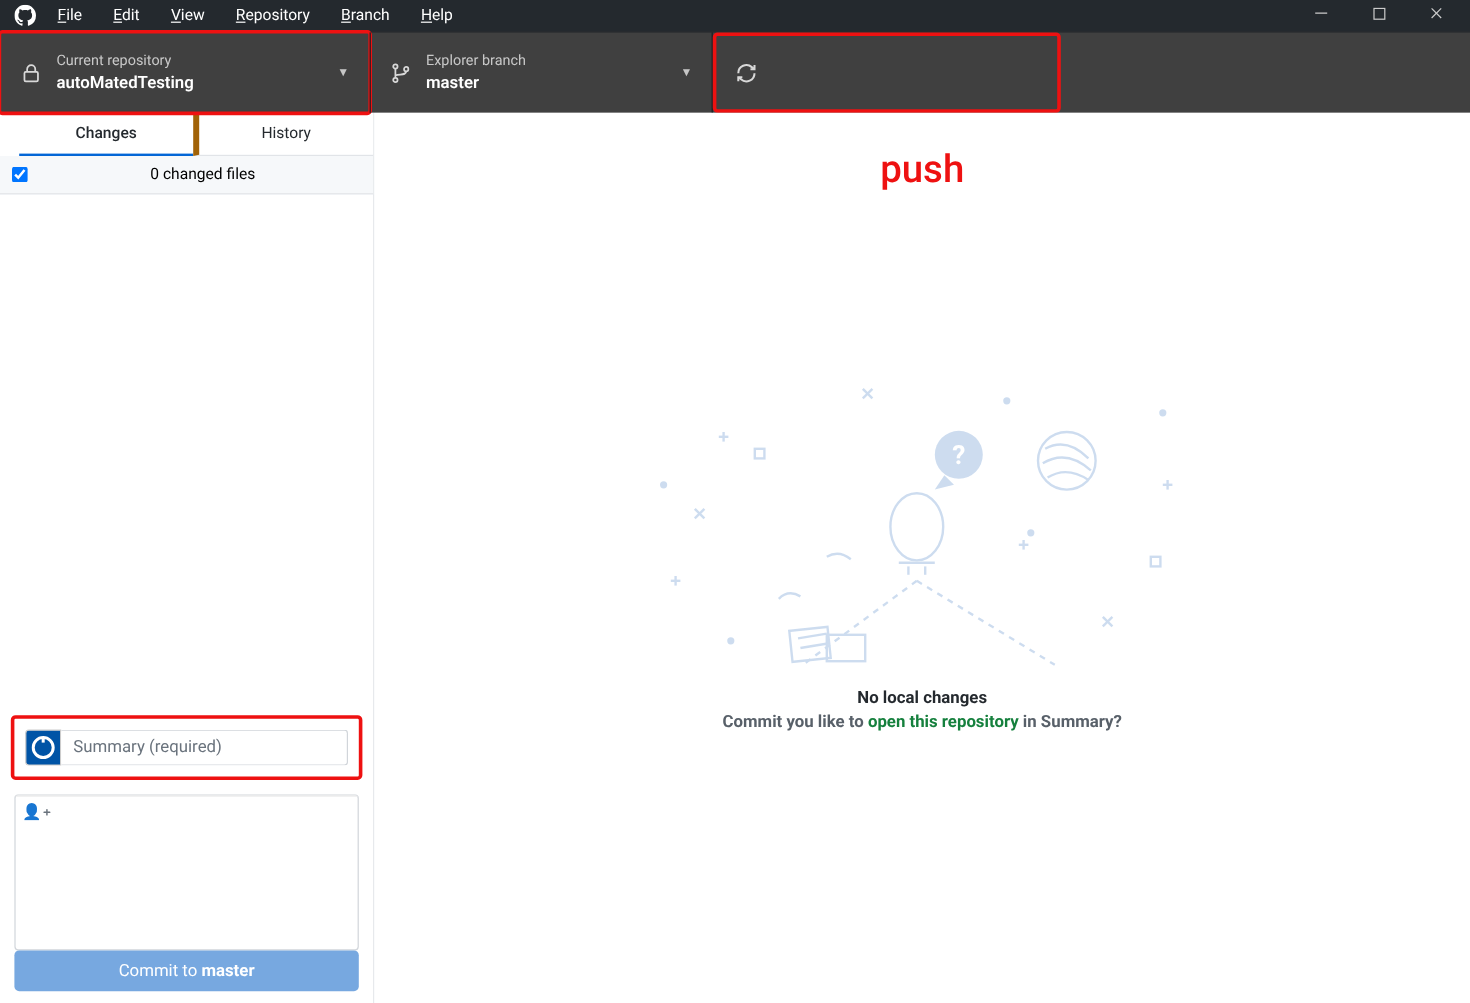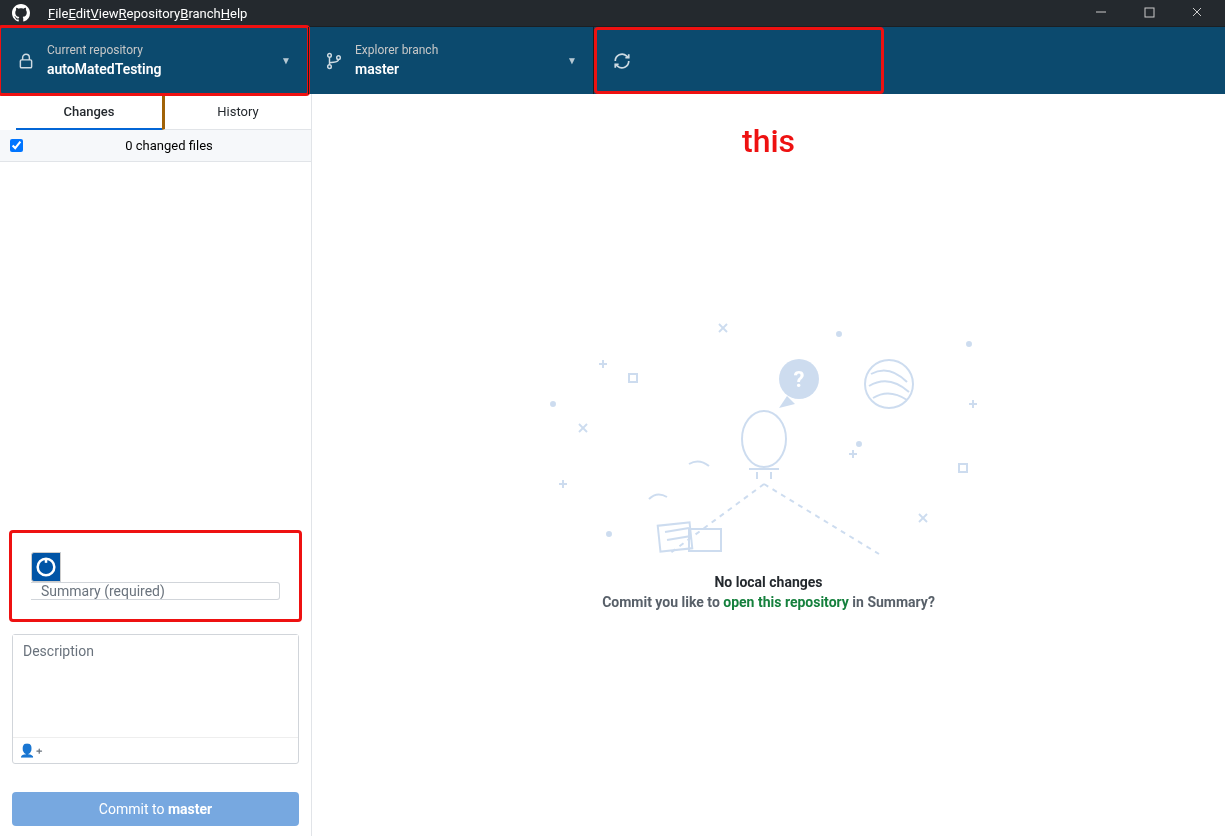--- a/index.html
+++ b/index.html
@@ -1,58 +1,58 @@
 <!DOCTYPE html>
 <html><head>
 <meta charset="utf-8">
 <style>
   * { box-sizing: border-box; margin: 0; padding: 0; font-family: -apple-system, BlinkMacSystemFont, "Segoe UI", Roboto, Helvetica, Arial, sans-serif; }
   html, body { width: 1225px; height: 836px; overflow: hidden; background: #fff; }
   .titlebar { background: #24292e; height: 26px; display: flex; align-items: center; color: #fff; padding: 0 8px; }
   .titlebar .logo { width: 18px; height: 18px; margin-right: 18px; margin-left: 4px; display:flex; align-items:center; }
-  .titlebar .menu { display: flex; font-size: 13px; }
+  .titlebar .menu { display: flex; gap: 26px; font-size: 13px; }
   .titlebar .menu span { cursor: default; }
   .titlebar .menu span u { text-decoration: underline; }
   .titlebar .win-controls { margin-left: auto; display: flex; gap: 24px; padding-right: 8px; color: #aaa; font-size: 14px;}
   .titlebar .win-controls .ctrl { width: 24px; text-align: center; }
   
-  .toolbar { background: #0c4a6e; height: 68px; display: flex; border-top: 1px solid #1b1f23; }
+  .toolbar { background: #404040; height: 68px; display: flex; border-top: 1px solid #1b1f23; }
   .toolbar .tbtn { display: flex; align-items: center; padding: 0 16px; color: #fff; position: relative; cursor: default;}
   .toolbar .tbtn .icon { width: 18px; height: 18px; margin-right: 12px; opacity: .8; display:flex; align-items:center; justify-content:center;}
   .toolbar .tbtn .lbl-s { font-size: 12px; color: #c8c8c8; line-height: 1.2;}
   .toolbar .tbtn .lbl-l { font-size: 14px; font-weight: 600; color: #fff; line-height: 1.2; margin-top:4px;}
   .toolbar .tbtn.repo { width: 312px; border: 3px solid #e11; border-radius: 4px; margin: -2px -2px -2px -2px; }
   .toolbar .tbtn.branch { width: 286px; border-right: 1px solid #1b1f23; border-left: 1px solid #1b1f23; }
   .toolbar .tbtn.fetch { width: 290px; border: 3px solid #e11; border-radius: 4px; }
   .toolbar .caret { margin-left: auto; font-size: 10px; opacity: .7; }
   
   .body { display: flex; height: calc(836px - 26px - 68px); }
   .sidebar { width: 312px; border-right: 1px solid #e1e4e8; display:flex; flex-direction: column; }
   .tabs { display: flex; height: 36px; }
   .tabs .tab { flex:1; display:flex; align-items:center; justify-content:center; font-size: 13px; color: #24292e; border-bottom: 1px solid #e1e4e8; cursor:default;}
   .tabs .tab.active { border-bottom: 2px solid #0366d6; font-weight: 500; margin-left: 16px;}
   .tabs .tab:not(.active){ background:#fff; }
-  .tabs .tab + .tab { border-left: 3px solid #a16207; }
+  .tabs .tab + .tab { border-left: 5px solid #a16207; }
   .changes-header { height: 32px; display:flex; align-items:center; padding: 0 10px; border-bottom: 1px solid #e1e4e8; font-size:13px; background:#f6f8fa;}
   .changes-header input { margin-right: 40px; }
   .changes-header .txt { flex:1; text-align:center; margin-left:-26px;}
   .changes-list { flex:1; }
   
   .commit-box { padding: 10px 12px; }
-  .summary-row { display:flex; align-items:stretch; border:3px solid #e11; border-radius:4px; padding:19px; margin:-3px; margin-bottom: 12px; flex-direction: column;}
+  .summary-row { display:flex; align-items:stretch; border:3px solid #e11; border-radius:4px; padding:9px; margin:-3px; margin-bottom: 12px;}
   .avatar { width: 30px; height: 30px; background:#0054a6; border:1px solid #ccc; display:flex; align-items:center; justify-content:center;}
   .avatar svg { width:20px; height:20px; }
   .summary-input { flex:1; border:1px solid #d1d5da; border-left:none; padding: 0 10px; font-size:14px; color:#24292e; outline:none; border-radius: 0 3px 3px 0;}
   .summary-input::placeholder{color:#6a737d;}
   .avatar{border-radius:3px 0 0 3px;}
   .desc-box { border:1px solid #d1d5da; border-radius:3px; height: 130px; display:flex; flex-direction:column;}
   .desc-box textarea { flex:1; border:none; resize:none; padding:8px 10px; font-size:14px; outline:none; font-family:inherit;}
   .desc-box textarea::placeholder{color:#6a737d;}
   .desc-foot { height: 26px; border-top:1px solid #eee; padding: 0 6px; display:flex; align-items:center; color:#6a737d; font-size:14px;}
-  .commit-btn { margin-top:28px; background:#77a8e0; color:#fff; border:none; border-radius:4px; height:34px; width:100%; font-size:14px; cursor:default;}
+  .commit-btn { margin-top:0; background:#77a8e0; color:#fff; border:none; border-radius:4px; height:34px; width:100%; font-size:14px; cursor:default;}
   .commit-btn b { font-weight:700;}
   
   .main { flex:1; position:relative; background:#fff; }
   .annotation { position:absolute; top: 28px; left: 50%; transform:translateX(-50%); color:#e11; font-size:32px; font-weight:500;}
   .empty { position:absolute; top: 480px; left:50%; transform:translateX(-50%); text-align:center; font-size:14px; color:#24292e;font-weight:bold;}
   .empty .sub { color:#586069; margin-top:4px;}
   .empty .link { color:#15803d; }
   .illus { position:absolute; top: 210px; left:50%; transform:translateX(-50%); width:460px; height:260px; opacity:.9;}
 </style>
 </head>
@@ -146,33 +146,32 @@
       <div class="summary-row">
         <div class="avatar">
           <svg viewBox="0 0 24 24">
               <circle cx="12" cy="12" r="10" fill="none" stroke="#fff" stroke-width="3"></circle>
               <rect x="10.5" y="2" width="3" height="5" fill="#fff"></rect>
             </svg>
         </div>
         <input class="summary-input" placeholder="Summary (required)" style="">
       </div>
       <div class="desc-box">
-        <textarea placeholder="Description" style=""></textarea>
         <div class="desc-foot">
           <span style="font-weight:bold; font-size:13px; letter-spacing:-2px;">👤﹢</span>
         </div>
       </div>
       <button class="commit-btn">
         <span>Commit to </span><b>master</b>
       </button>
     </div>
   </div>
 
   <div class="main">
-    <div class="annotation">this</div>
+    <div class="annotation">push</div>
     <svg class="illus" viewBox="0 0 460 260">
       <g fill="none" stroke="#c8d9ee" stroke-width="2">
         <circle cx="260" cy="75" r="20" fill="#c8d9ee" stroke="none"></circle>
         <text x="260" y="83" text-anchor="middle" fill="#fff" font-size="22" font-weight="bold" stroke="none">?</text>
         <path d="M248 92 l-8 12 l16 -4 z" fill="#c8d9ee" stroke="none"></path>
         <ellipse cx="225" cy="135" rx="22" ry="28"></ellipse>
         <line x1="210" y1="165" x2="240" y2="165"></line>
         <line x1="218" y1="168" x2="218" y2="175"></line>
         <line x1="232" y1="168" x2="232" y2="175"></line>
         <line x1="225" y1="180" x2="130" y2="250" stroke-dasharray="5 5"></line>

